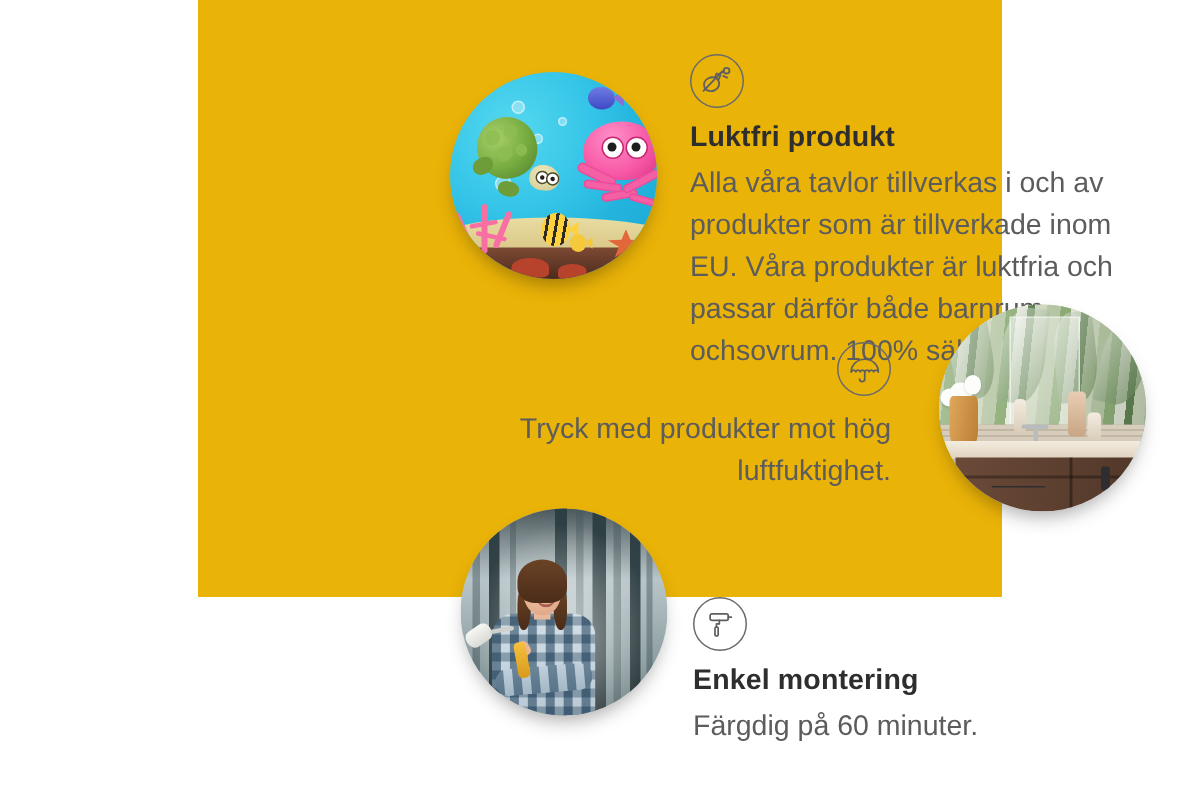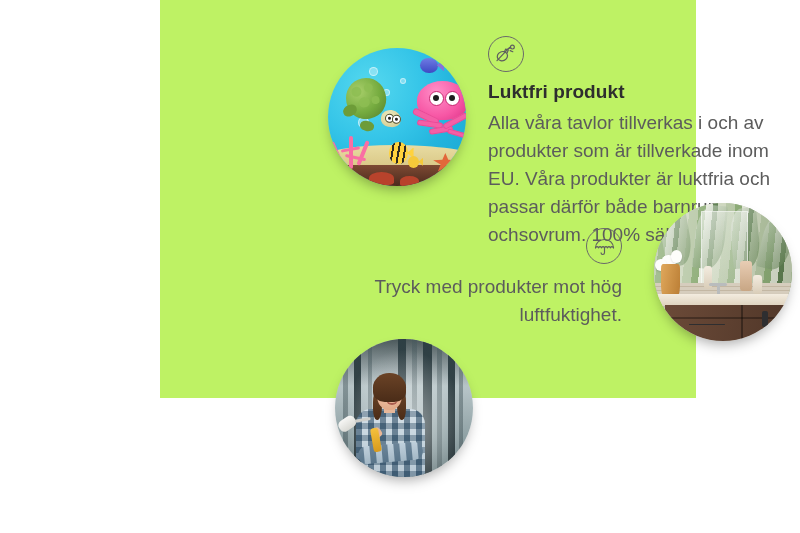--- a/index.html
+++ b/index.html
@@ -12,22 +12,21 @@
   #stage{
     position:relative;
     width:800px;height:533px;
     background:#ffffff;
   }
   
   #panel{
     position:absolute;
     left:132px;top:0;
     width:536px;height:398px;
-    background:#bef264;
-    margin-left:28px;
+    background:#eab308;
   }
 
   
   .circle{
     position:absolute;
     border-radius:50%;
     overflow:hidden;
     box-shadow:0 7px 13px -4px rgba(0,0,0,.34);
   }
   .circle .scene{position:absolute;inset:0;}
@@ -490,15 +489,27 @@
           <div class="roller">
             <div class="drum"></div>
             <div class="rod"></div>
             <div class="hand"></div>
           </div>
           <div class="tube"></div>
         </div>
       </div>
     </div>
 
+    <div class="feature" id="f3">
+      <div class="ico">
+        <svg width="23" height="23" viewBox="0 0 24 24" fill="none" stroke="#5f5f5f" stroke-width="1.2" stroke-linecap="round" stroke-linejoin="round">
+          <rect x="4.6" y="4.4" width="12.6" height="4.6" rx="1.3"></rect>
+          <path d="M17.2 6.7h2.1"></path>
+          <path d="M11 9v2.4h-2v2.3"></path>
+          <rect x="8" y="13.7" width="2.2" height="6" rx=".7"></rect>
+        </svg>
+      </div>
+      <p class="title">Enkel montering</p>
+      <p class="desc">Färgdig på 60 minuter.</p>
+    </div>
 
   </div>
 </div>
 
 </body></html>

